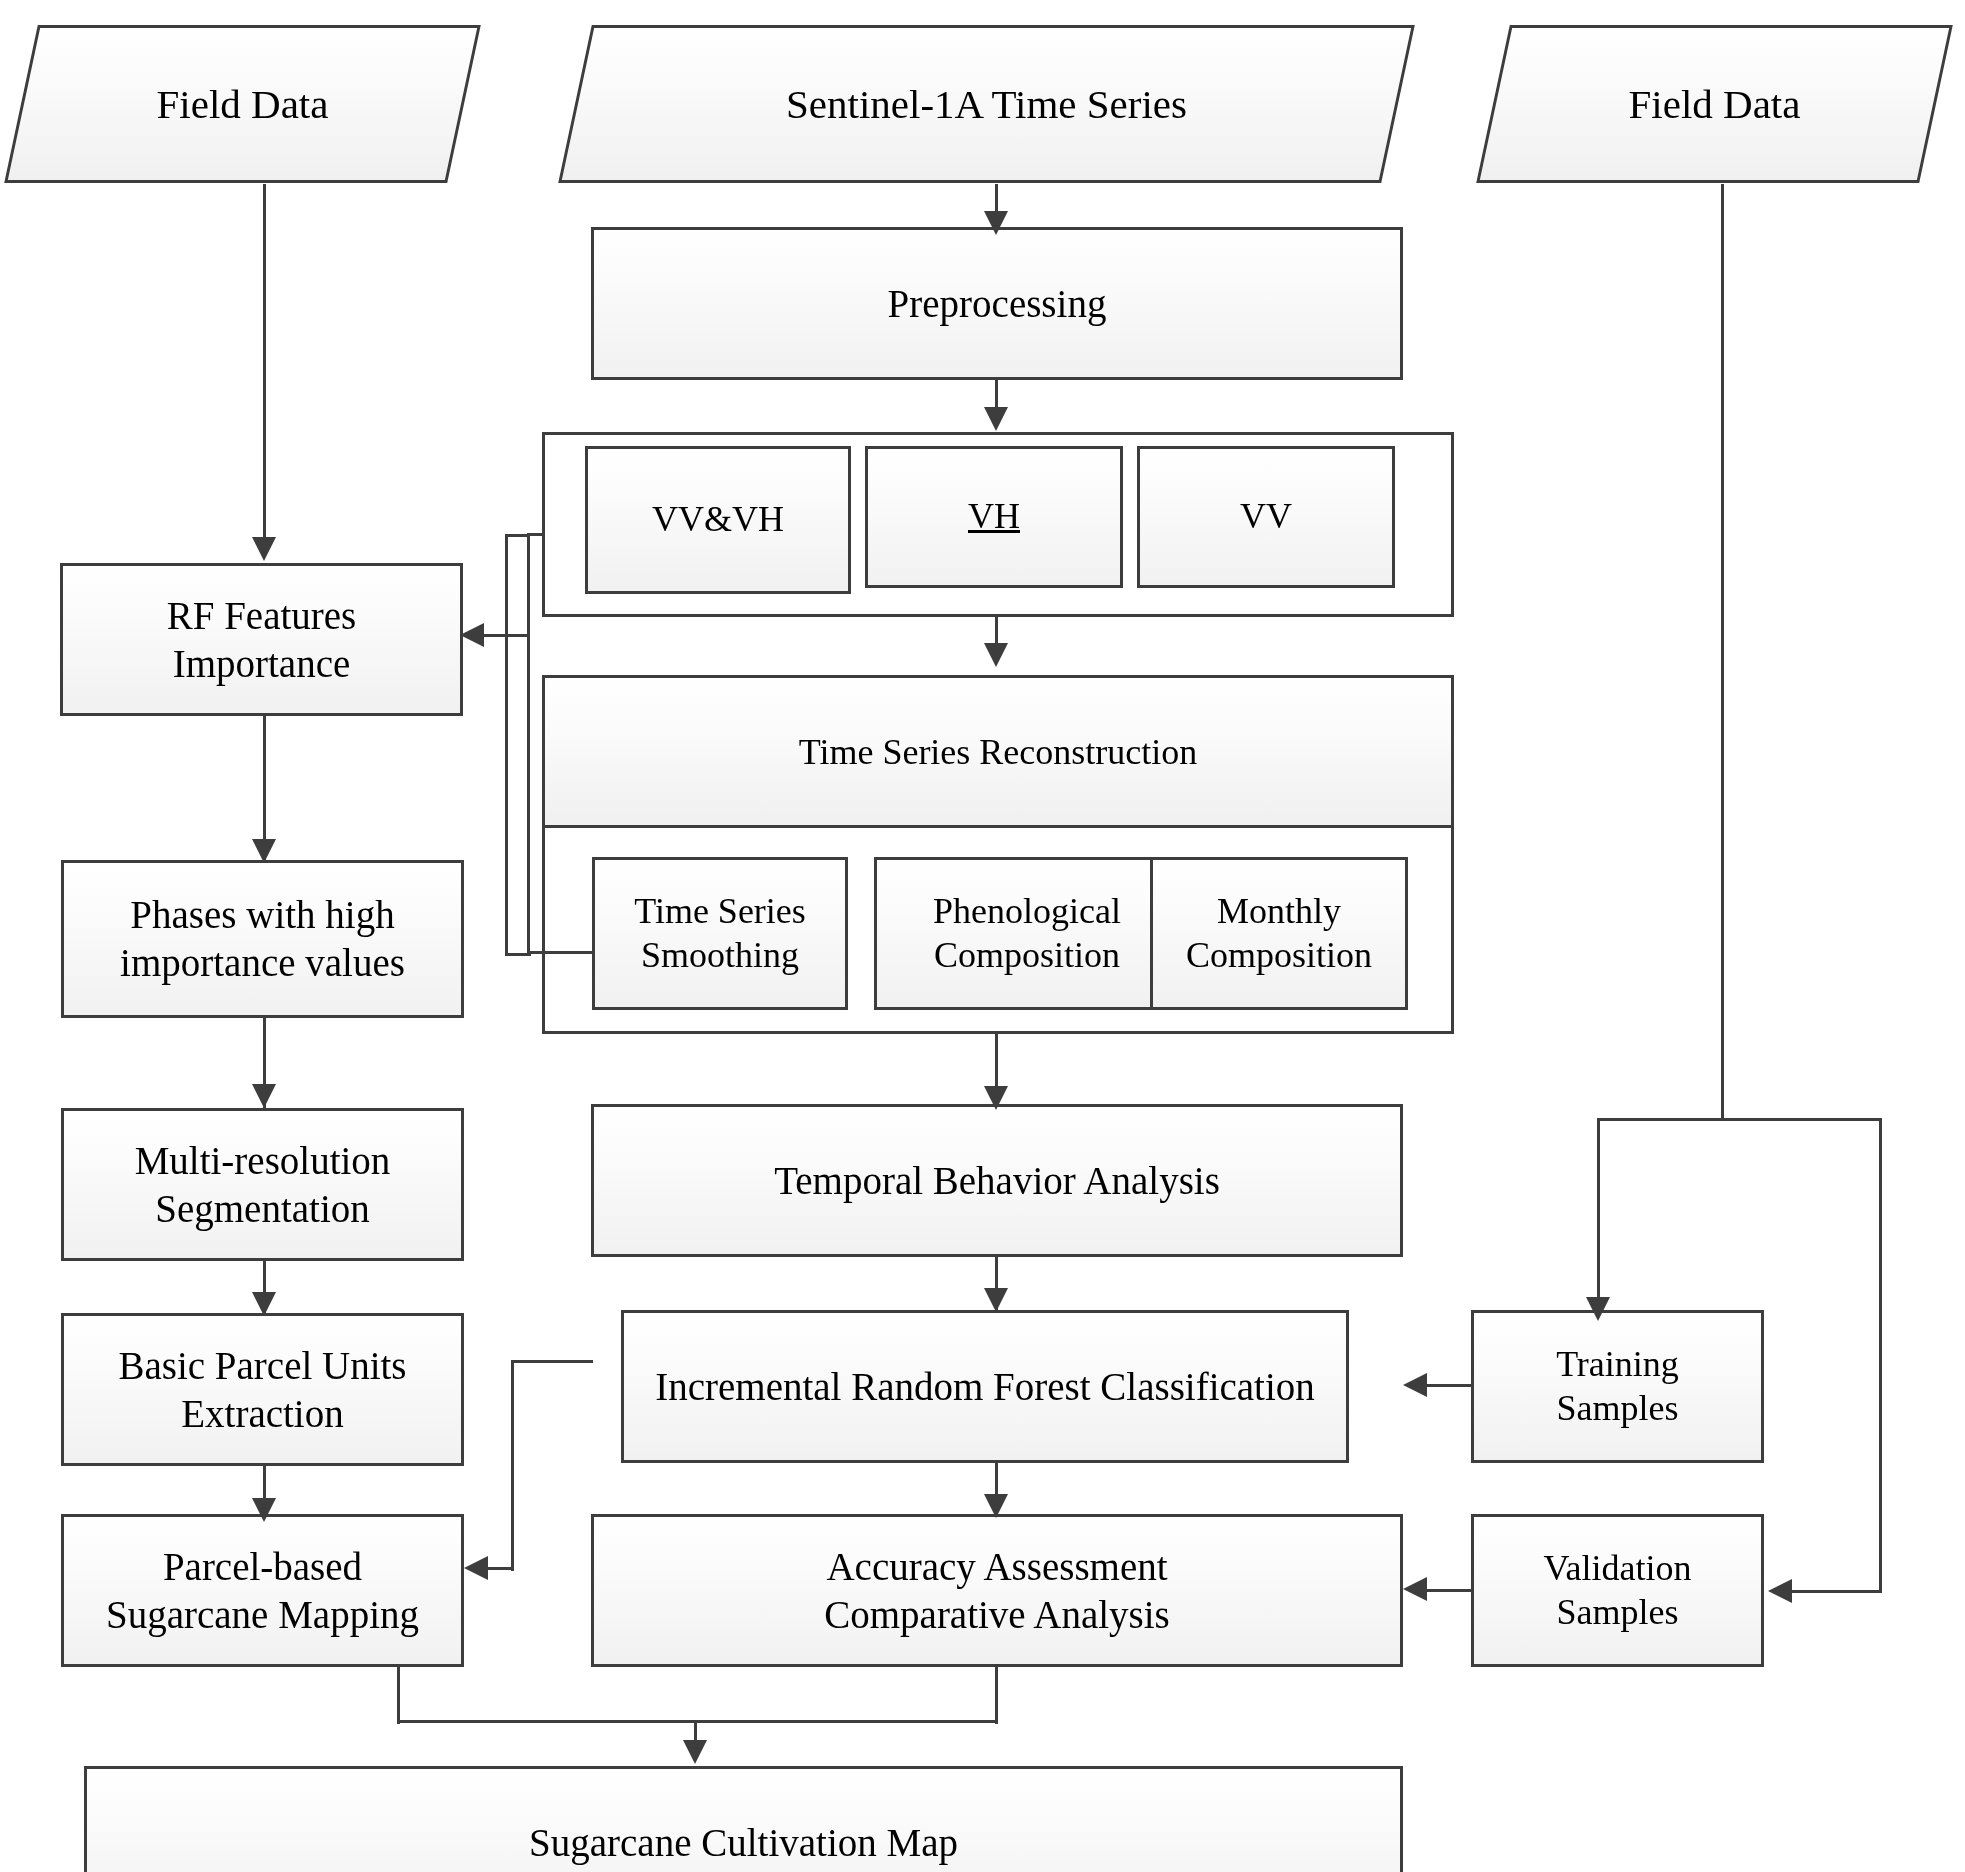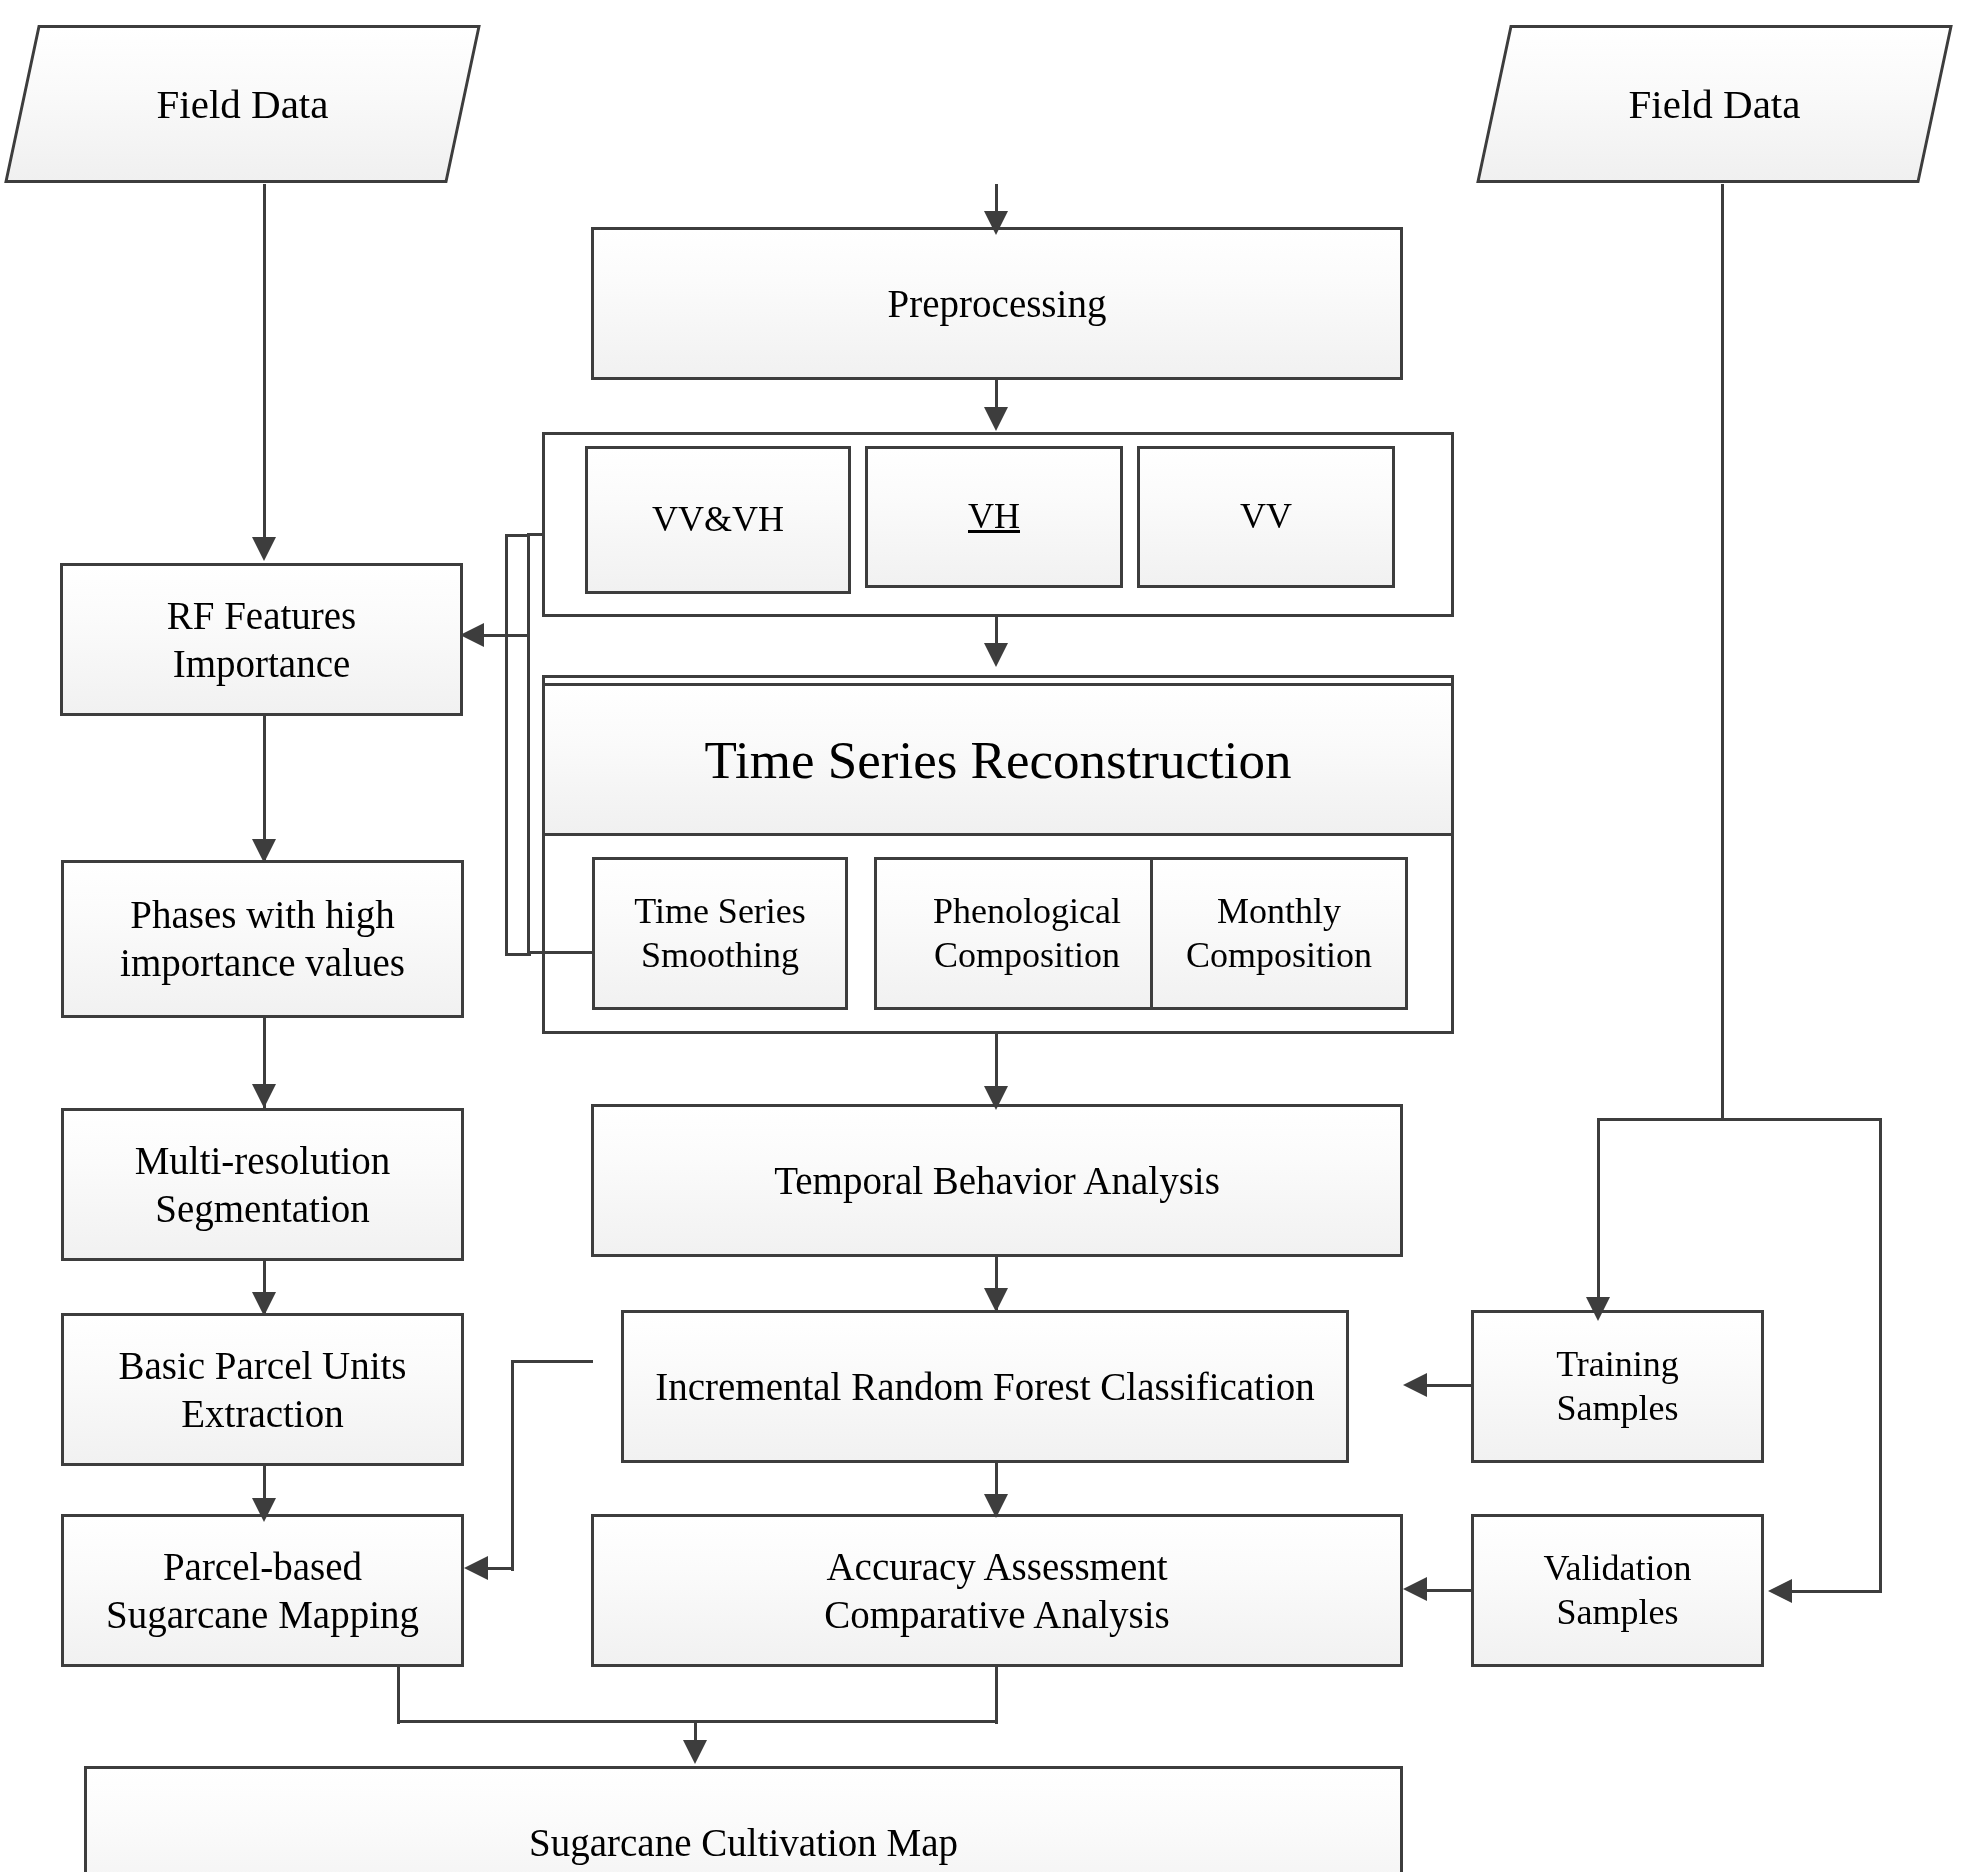--- a/index.html
+++ b/index.html
@@ -44,24 +44,23 @@
   
   .group-header {
     position: absolute;
     box-sizing: border-box;
     border: 3.2px solid #3d3d3d;
     background: linear-gradient(to bottom, #ffffff 0%, #fafafa 40%, #f0f0f0 100%);
     display: flex;
     align-items: center;
     justify-content: center;
     text-align: center;
-    font-size: 53px;
+    font-size: 36px;
     color: #000;
     z-index: 2;
-    margin-top: 8px;
   }
   
   .para {
     position: absolute;
     box-sizing: border-box;
     z-index: 3;
   }
   .para .skew {
     position: absolute;
     inset: 0;
@@ -109,20 +108,24 @@
 </head>
 <body>
 
 <div id="canvas">
 
   <div class="para" style="left:21px; top:25px; width:443px; height:158px;">
     <div class="skew"></div>
     <div class="ptext">Field Data</div>
   </div>
 
+  <div class="para" style="left:575px; top:25px; width:823px; height:158px;">
+    <div class="skew"></div>
+    <div class="ptext">Sentinel-1A Time Series</div>
+  </div>
 
   <div class="para" style="left:1493px; top:25px; width:443px; height:158px;">
     <div class="skew"></div>
     <div class="ptext">Field Data</div>
   </div>
 
   <div class="ln thinv" style="left:263px; top:184px; height:354px;"></div>
   <div class="arrow down" style="left:252px; top:537px;"></div>
 
   <div class="ln thinv" style="left:995px; top:184px; height:31px;"></div>

